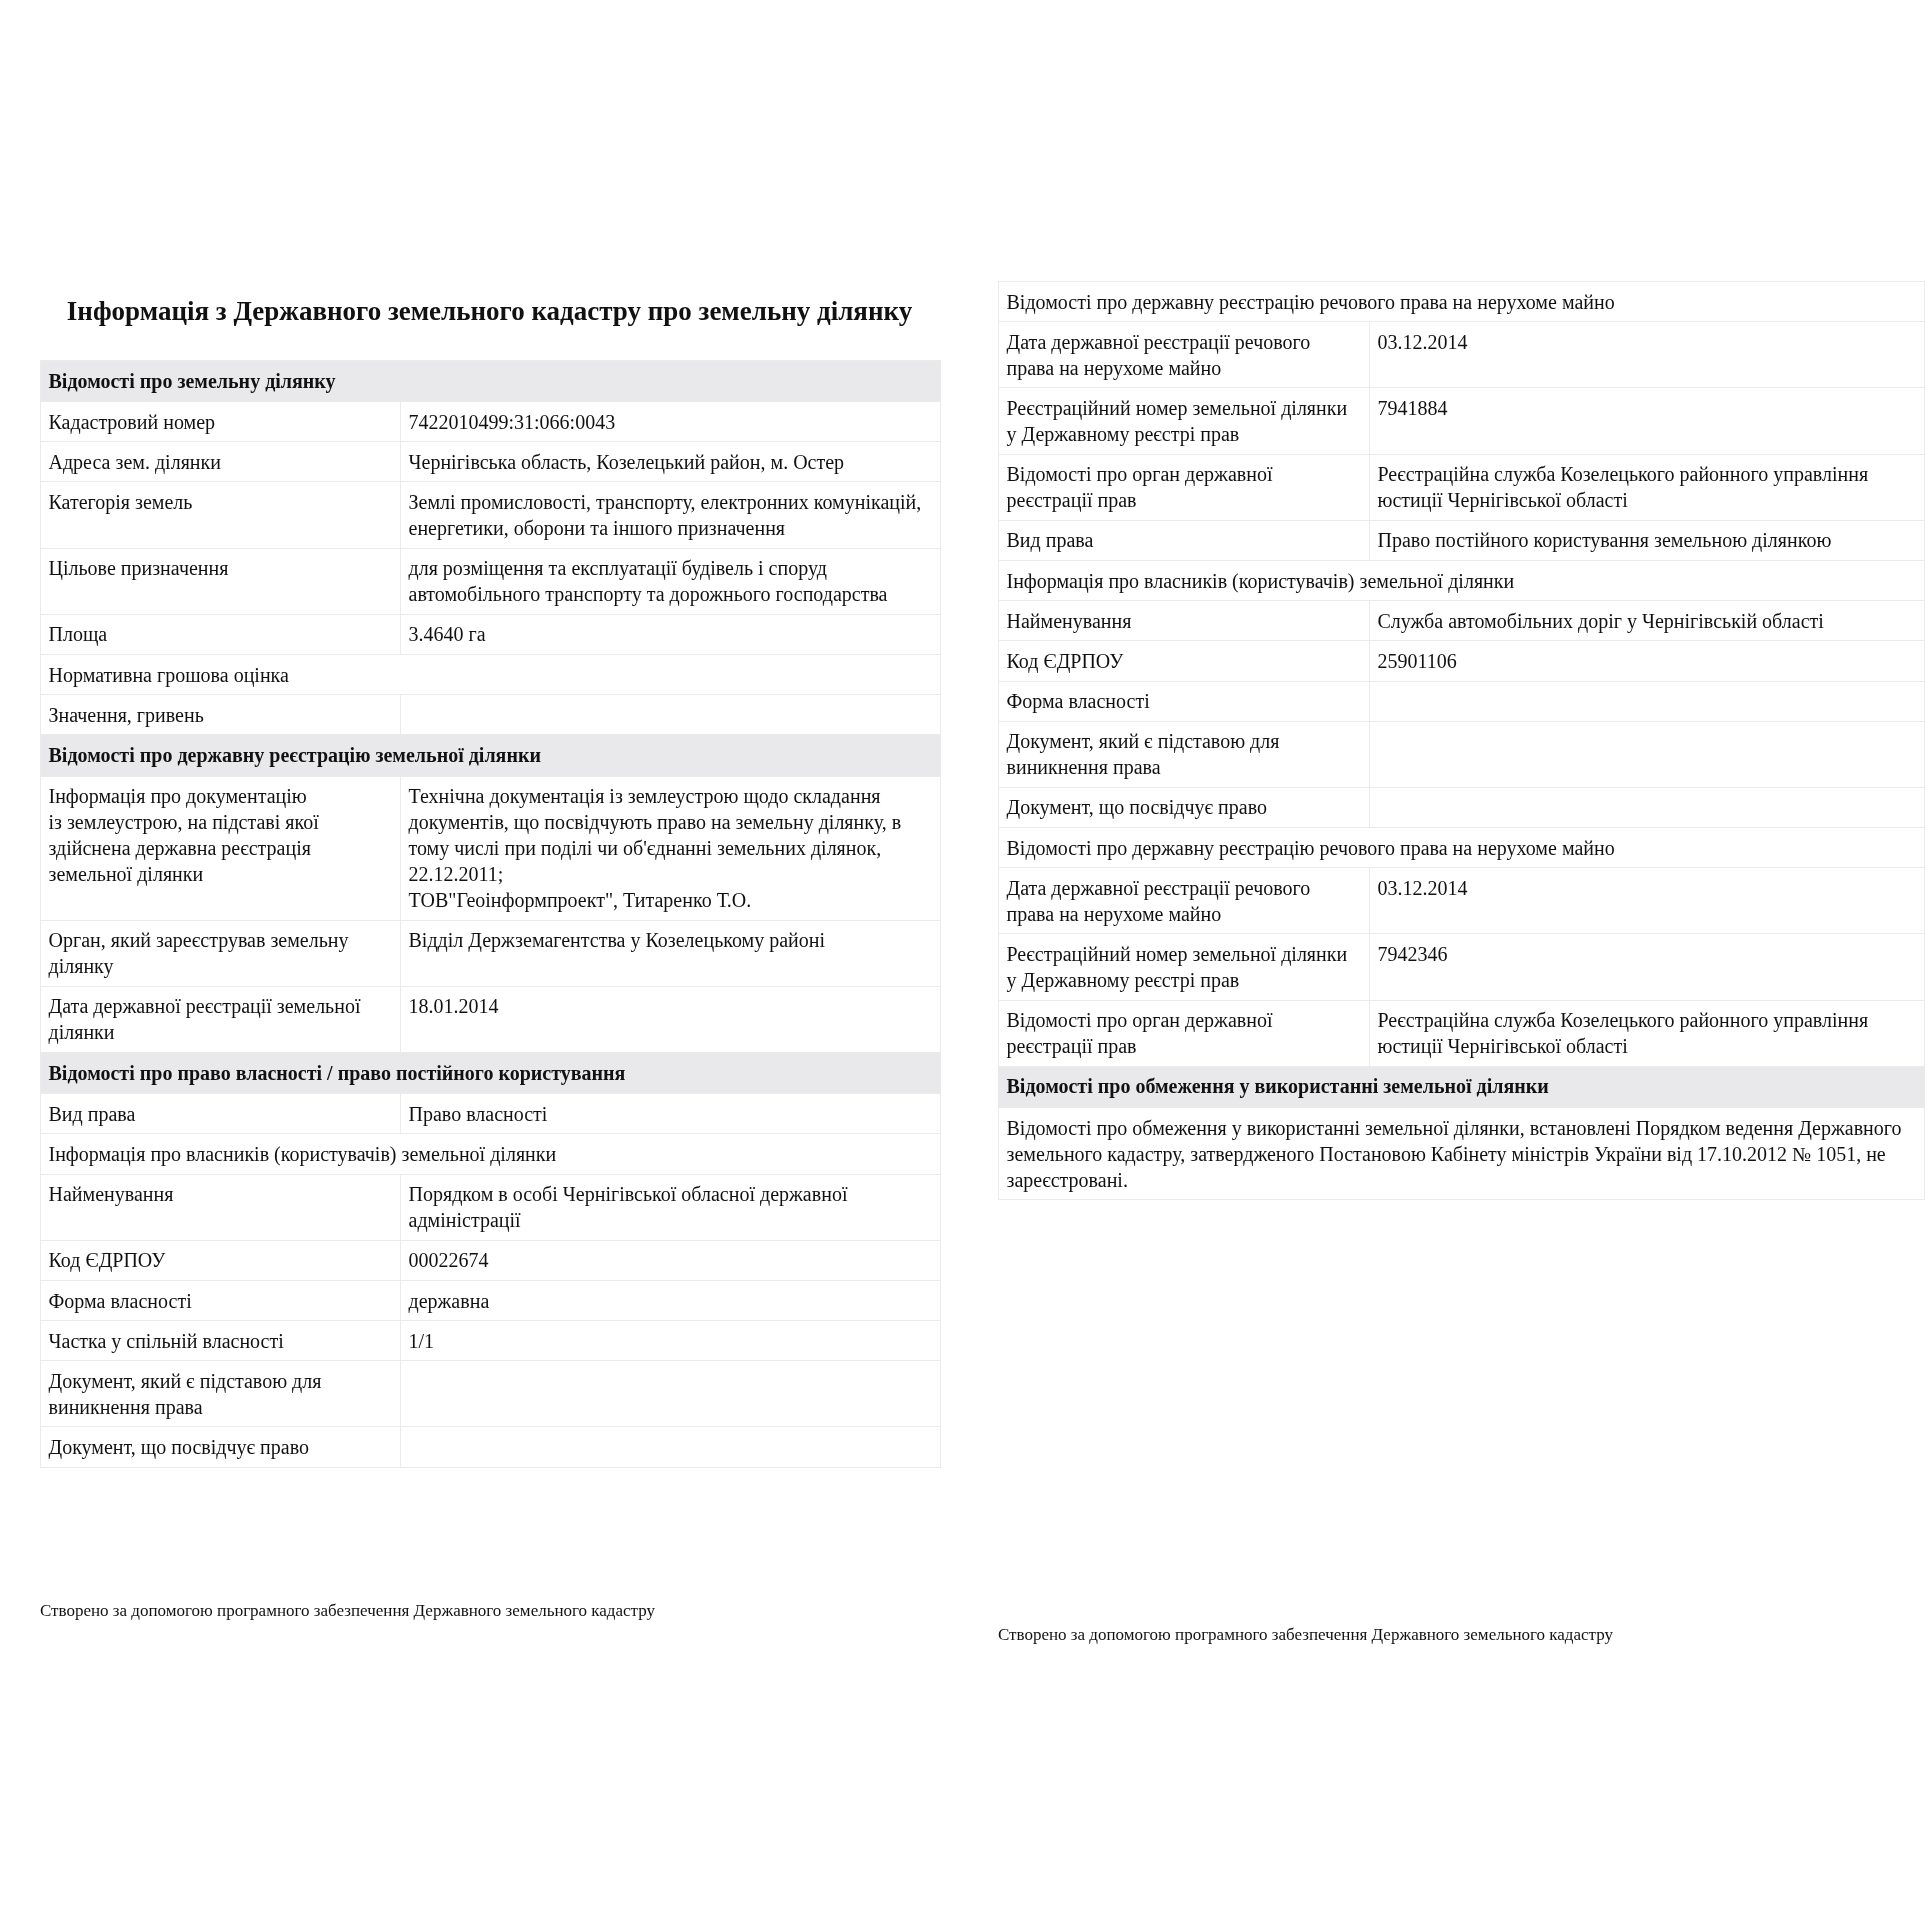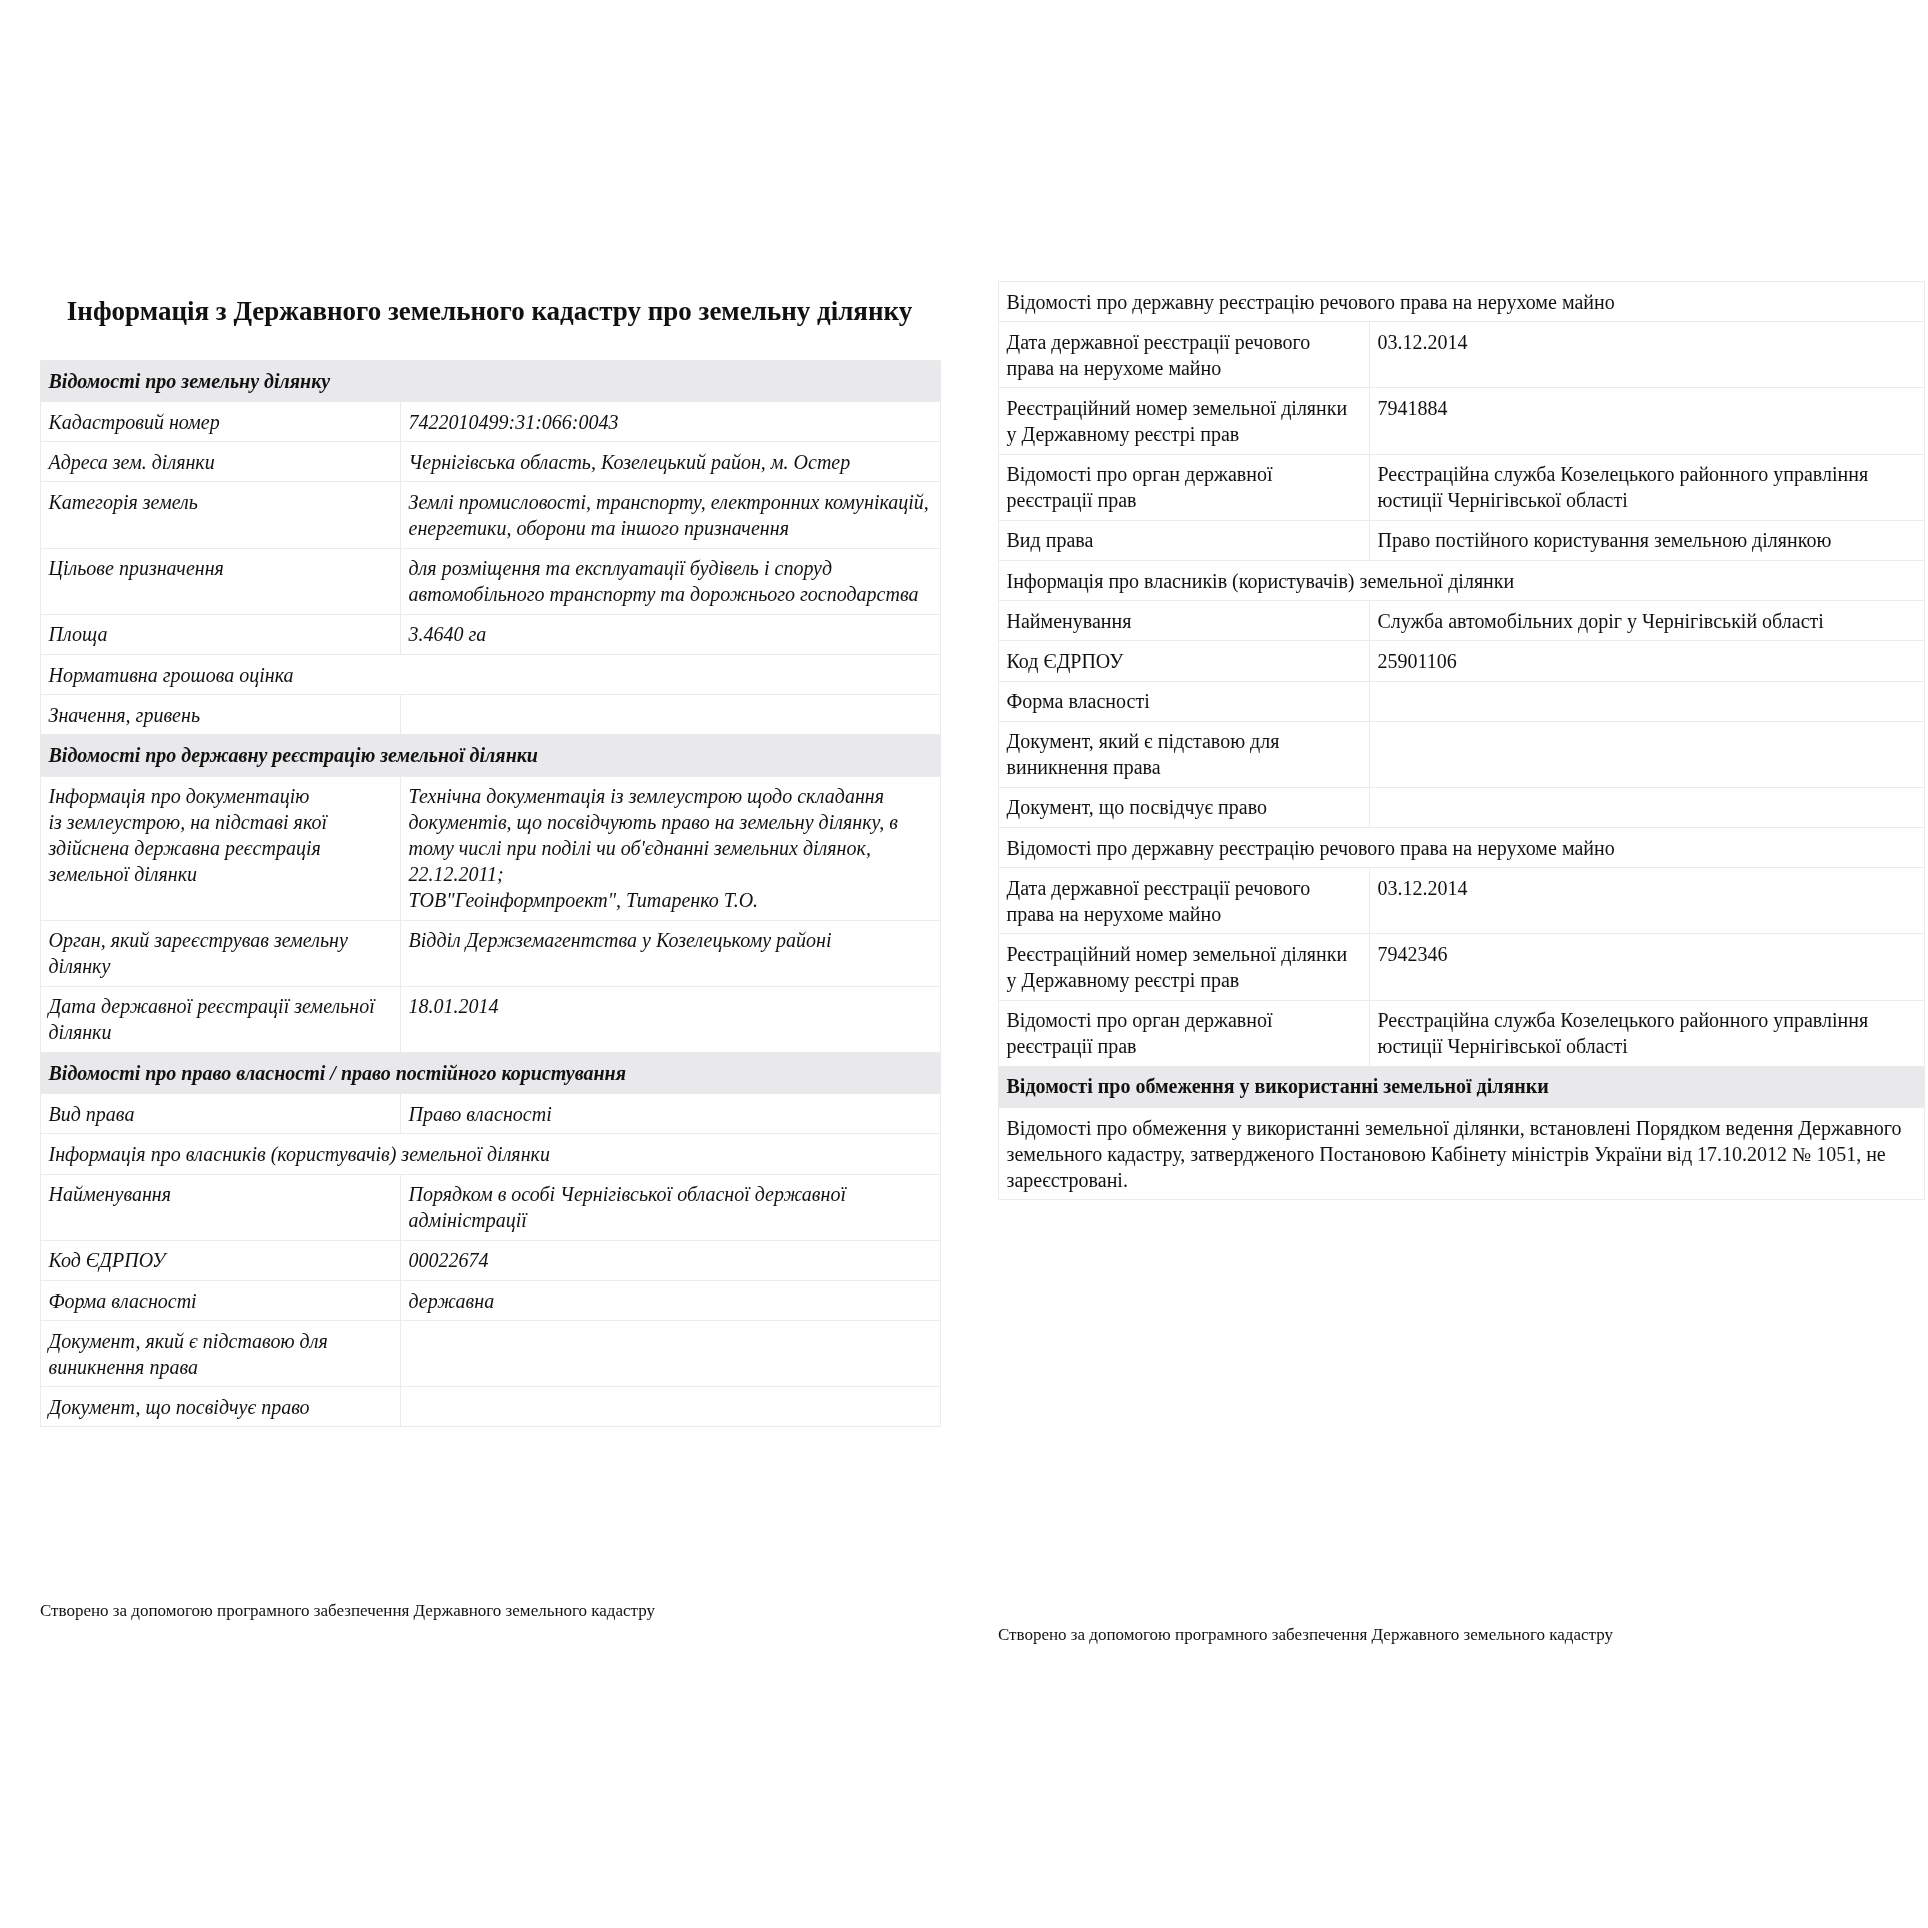--- a/index.html
+++ b/index.html
@@ -18,21 +18,21 @@
     font-size: 20px; line-height: 26px; background: #ffffff;
   }
   table.cad td {
     border: 1.9px solid #ebebeb; vertical-align: top;
     padding: 6.6px 7.5px 6.6px 7.5px; word-wrap: break-word;
   }
   table.cad tr.section td {
     background: #e9e9ec; font-weight: bold; padding-top: 6.6px; padding-bottom: 7.5px;
   }
   table.cad tr.subhead td { font-weight: normal; margin-left: 12px; }
-  #left-table { left: 40px; top: 360px; width: 899px; font-style: italic; }
+  #left-table { left: 40px; top: 360px; width: 899px; }
   #left-table col.c1 { width: 360px; }
   #left-table col.c2 { width: 540px; }
   #right-table { left: 998px; top: 281px; width: 926px; }
   #right-table col.c1 { width: 371px; }
   #right-table col.c2 { width: 555px; }
   .footer {
     position: absolute; font-size: 17px; line-height: 15px; white-space: nowrap;
     font-family: "Liberation Serif", "DejaVu Serif", serif;
   }
   #footer-left { left: 40px; top: 1603px; }
@@ -113,20 +113,24 @@
       </tr>
       <tr class="pair">
         <td class="multiline">Код ЄДРПОУ</td>
         <td class="multiline">00022674</td>
       </tr>
       <tr class="pair">
         <td class="multiline">Форма власності</td>
         <td class="multiline">державна</td>
       </tr>
       <tr class="pair">
+        <td class="multiline">Частка у спільній власності</td>
+        <td class="multiline">1/1</td>
+      </tr>
+      <tr class="pair">
         <td class="multiline">Документ, який є підставою для виникнення права</td>
         <td class="multiline"></td>
       </tr>
       <tr class="pair">
         <td class="multiline">Документ, що посвідчує право</td>
         <td class="multiline"></td>
       </tr>
     </tbody>
 </table>
 

